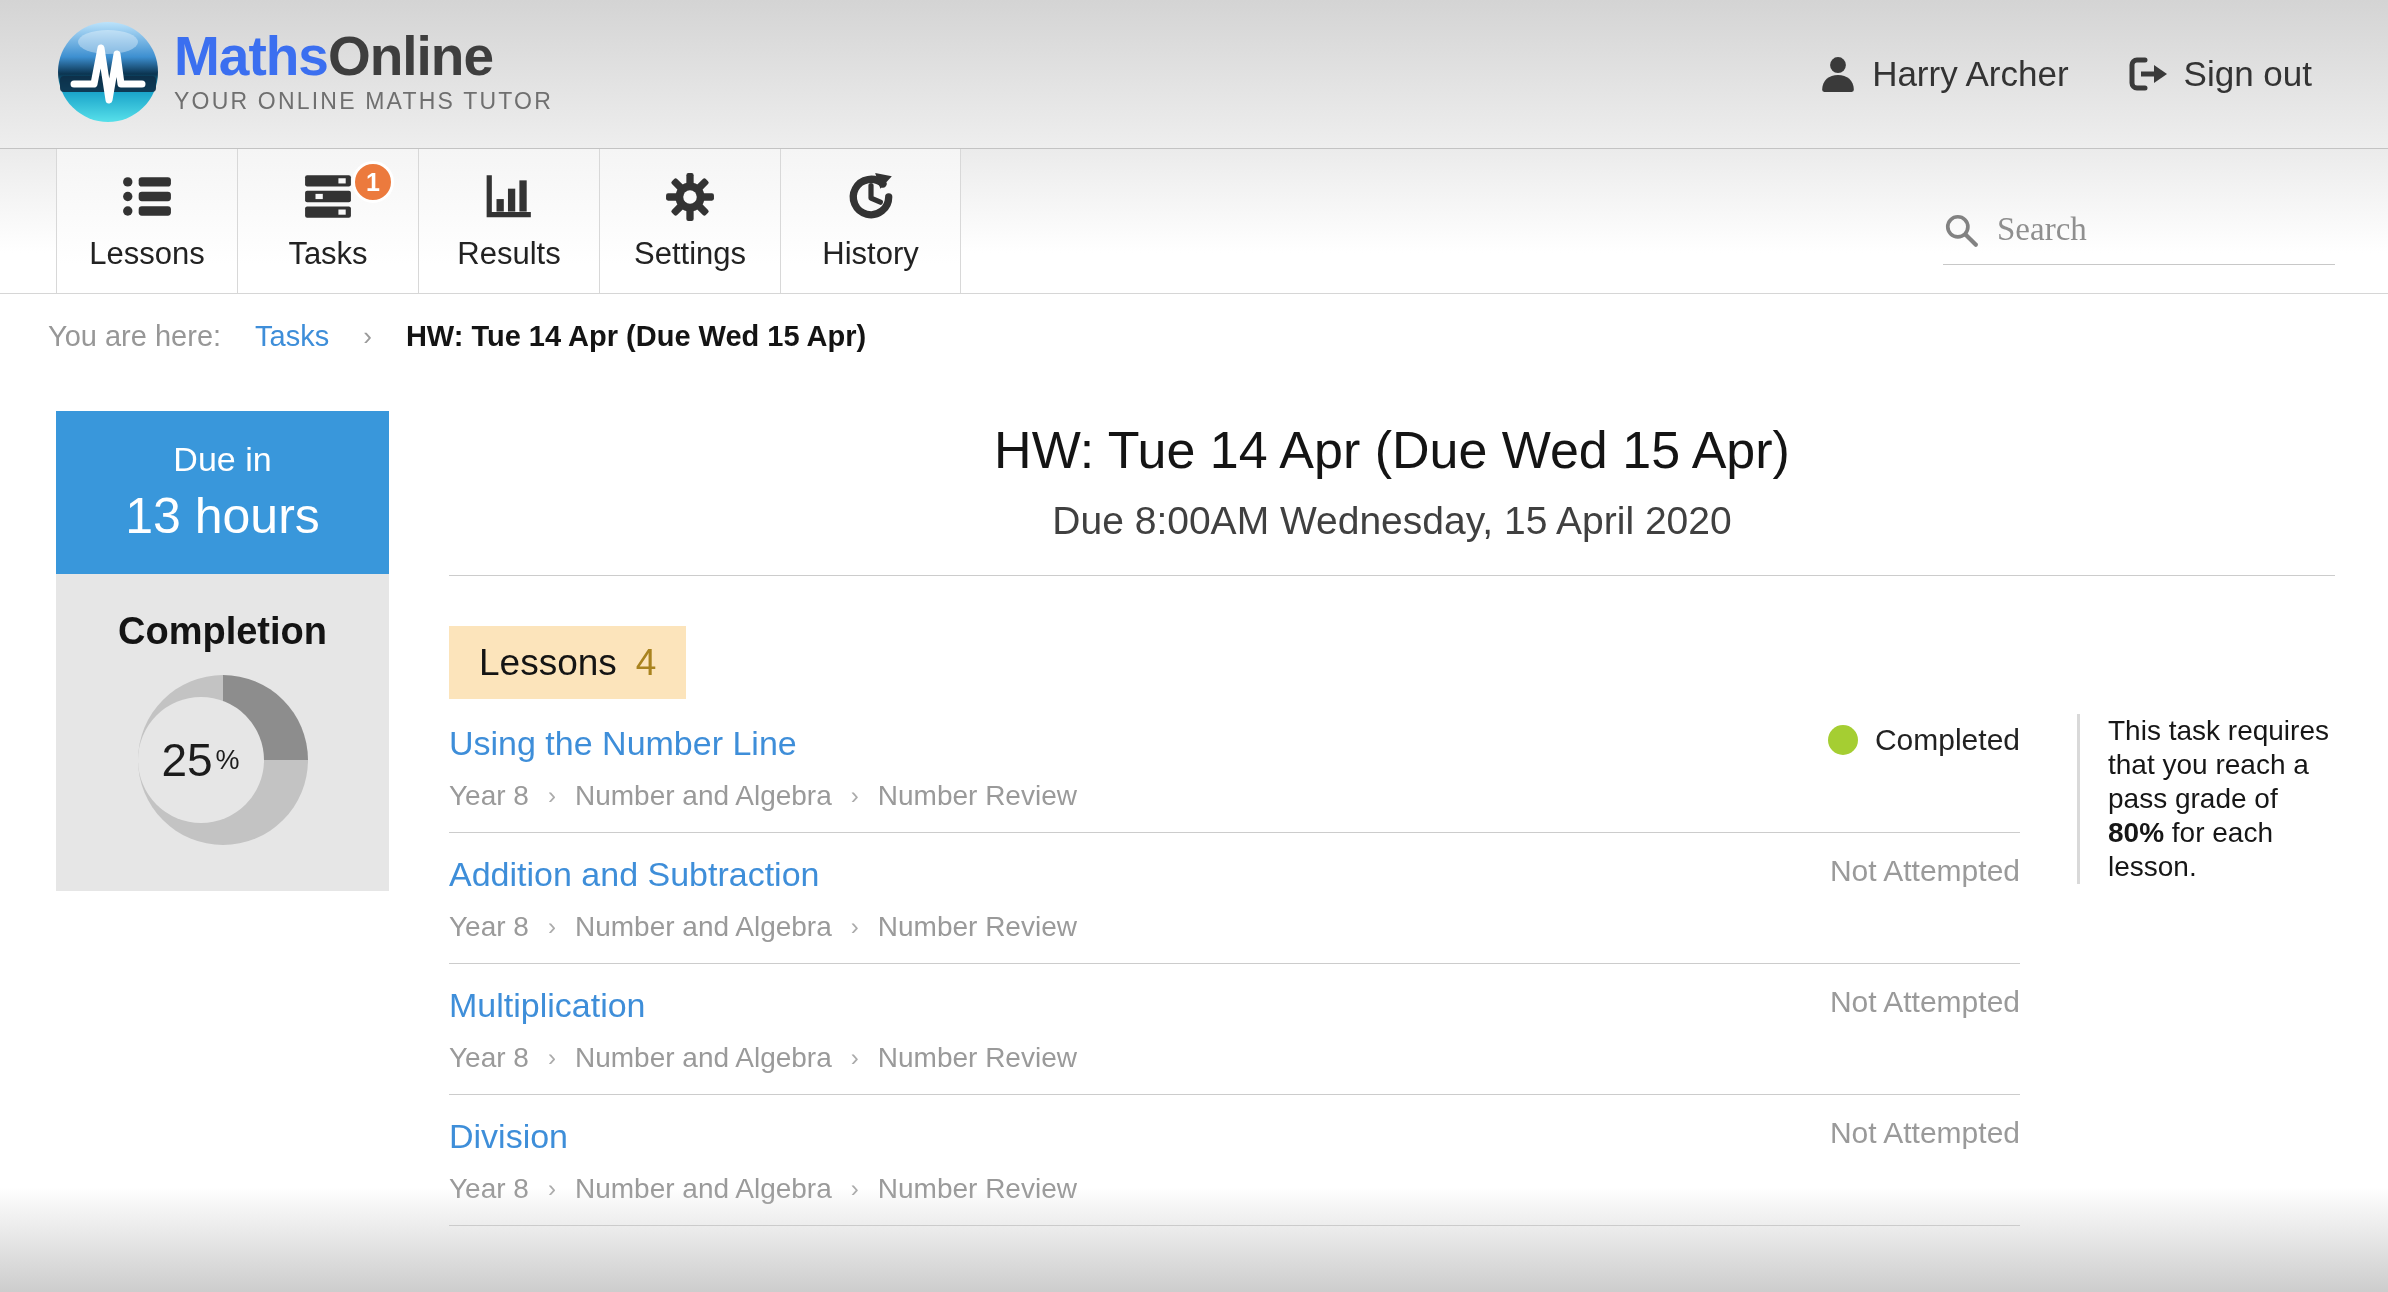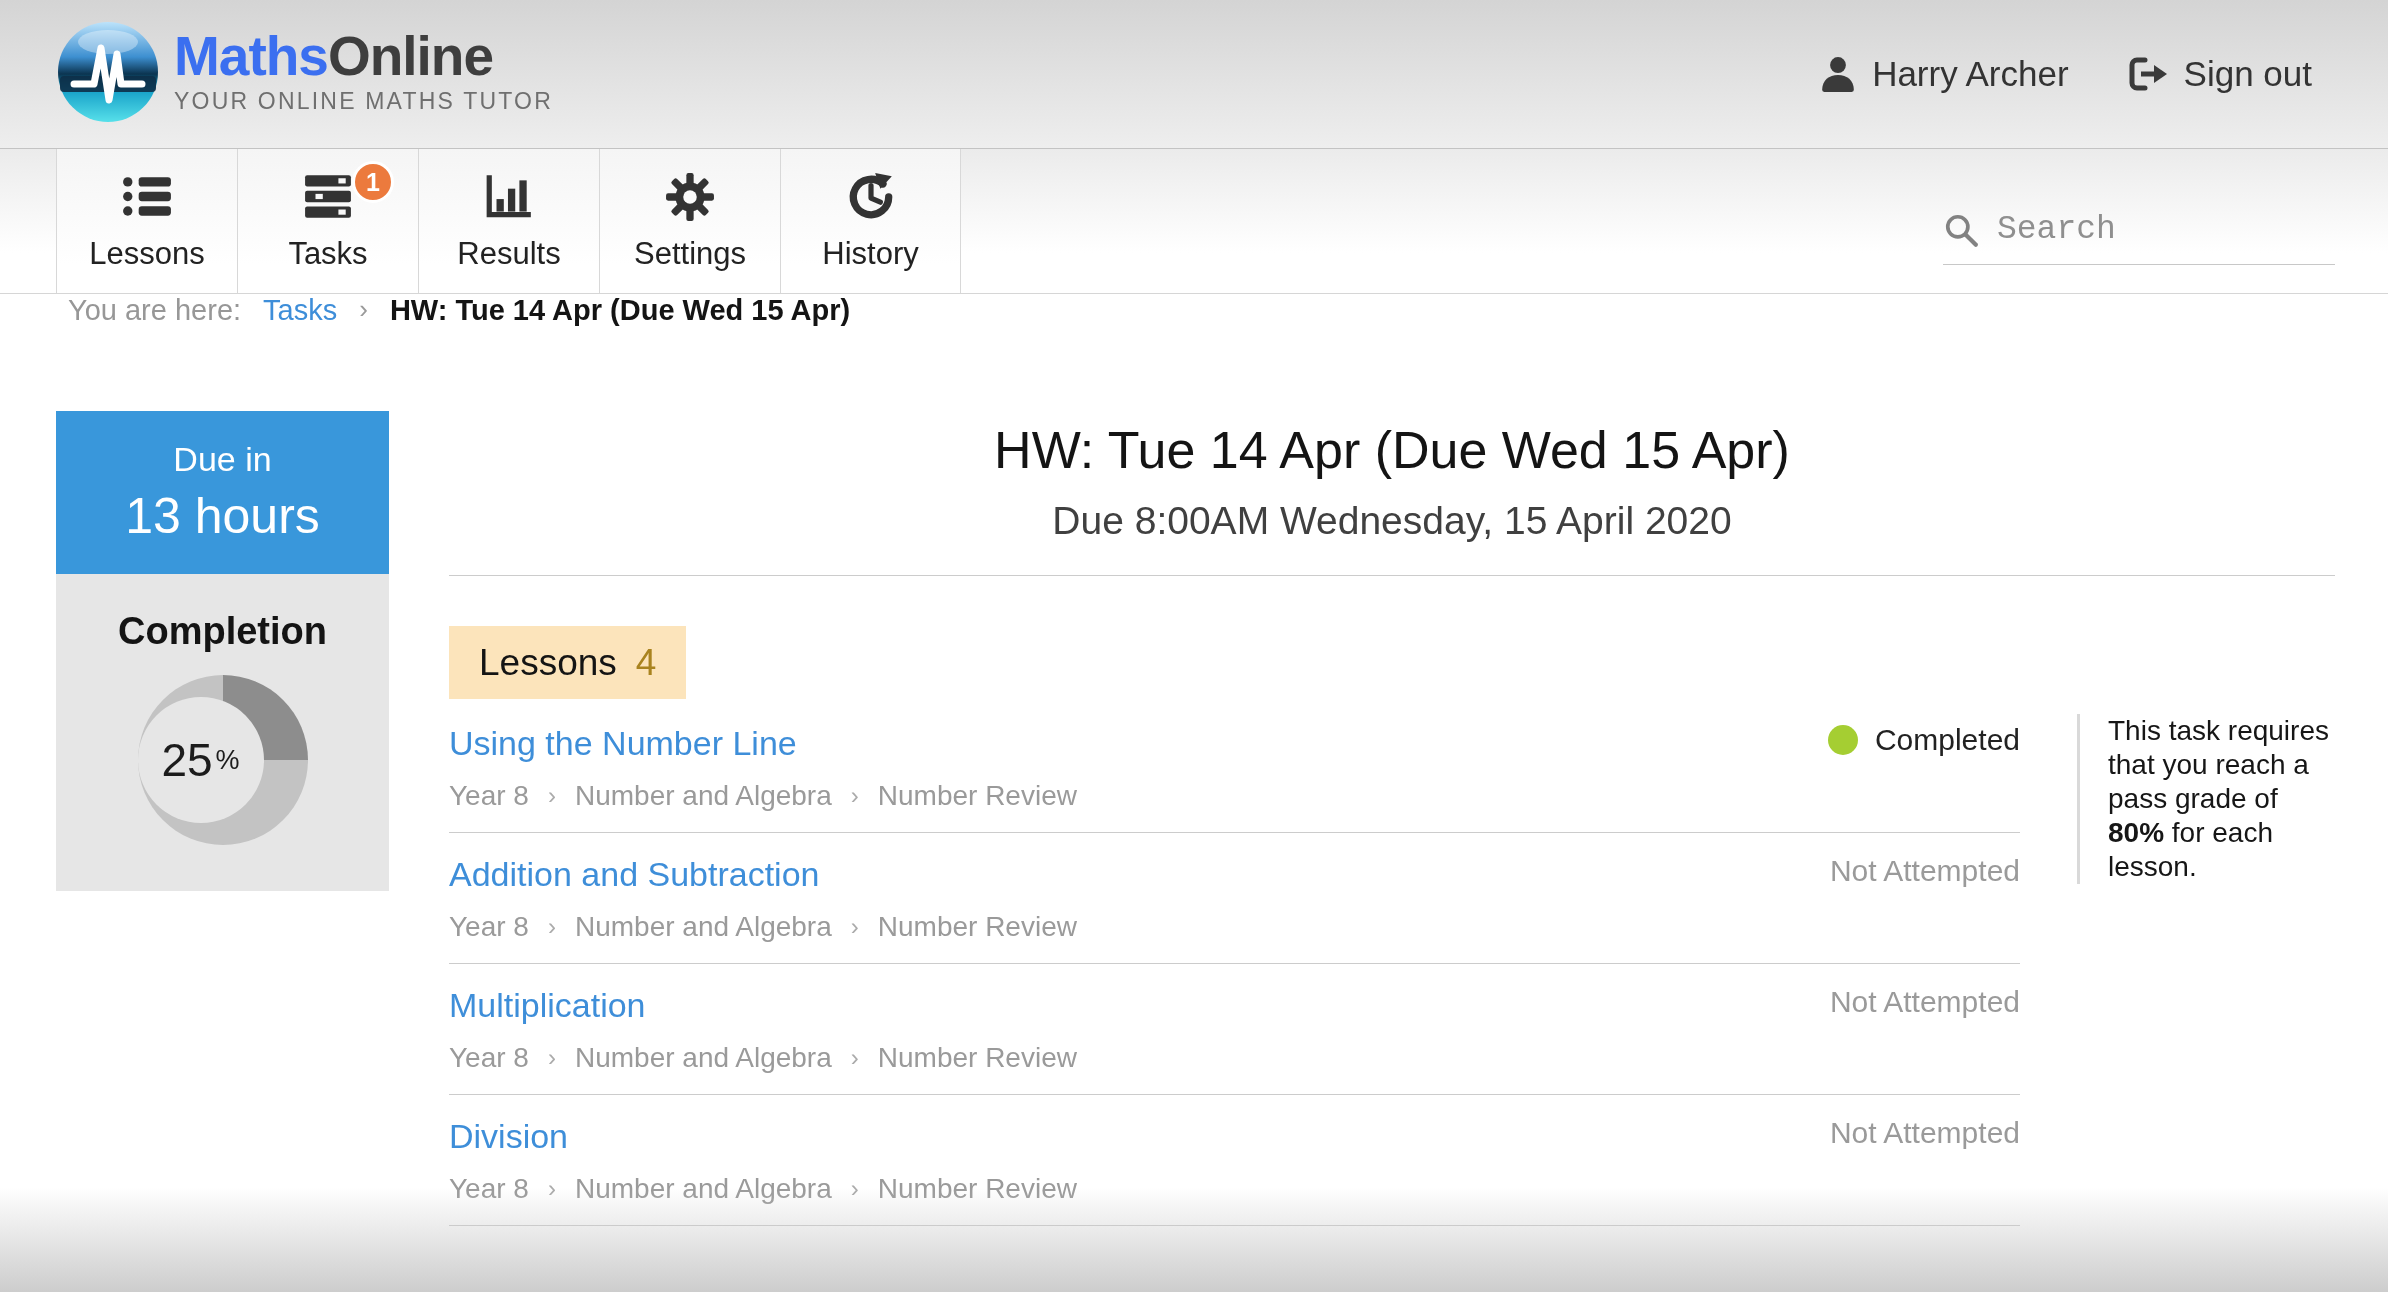--- a/index.html
+++ b/index.html
@@ -51,27 +51,27 @@
     color:#fff; font-size:25px; font-weight:bold;
     display:flex; align-items:center; justify-content:center;
   }
   .search-box {
     position:absolute; right:53px; top:62px; width:392px;
     display:flex; align-items:center; gap:18px;
     border-bottom:1px solid #c8c8c8; padding-bottom:16px;
   }
   .search-box input {
     border:none; outline:none; background:transparent;
-    font-family:Liberation Mono, monospace;
+    font-family:Liberation Serif, serif;
     font-size:33px; color:#555; width:100%;
   }
   .search-box input::placeholder { color:#8f8f8f; }
 
   
-  .breadcrumb { position:absolute; top:294px; left:68px; height:84px; display:flex; gap:22px; font-size:29px; }
+  .breadcrumb { position:absolute; top:294px; left:48px; height:84px; display:flex; align-items:center; gap:34px; font-size:29px; }
   .bc-prefix { color:#979797; }
   .bc-link { color:var(--link-blue,#3e8ed9); cursor:pointer; }
   .bc-sep { color:#9a9a9a; font-size:26px; }
   .bc-current { color:#141414; font-weight:bold; }
 
   
   .due-box {
     position:absolute; left:56px; top:411px; width:333px; height:163px;
     background:var(--accent-blue,#3997db); color:#ffffff;
     display:flex; flex-direction:column; align-items:center; justify-content:center; gap:8px;

